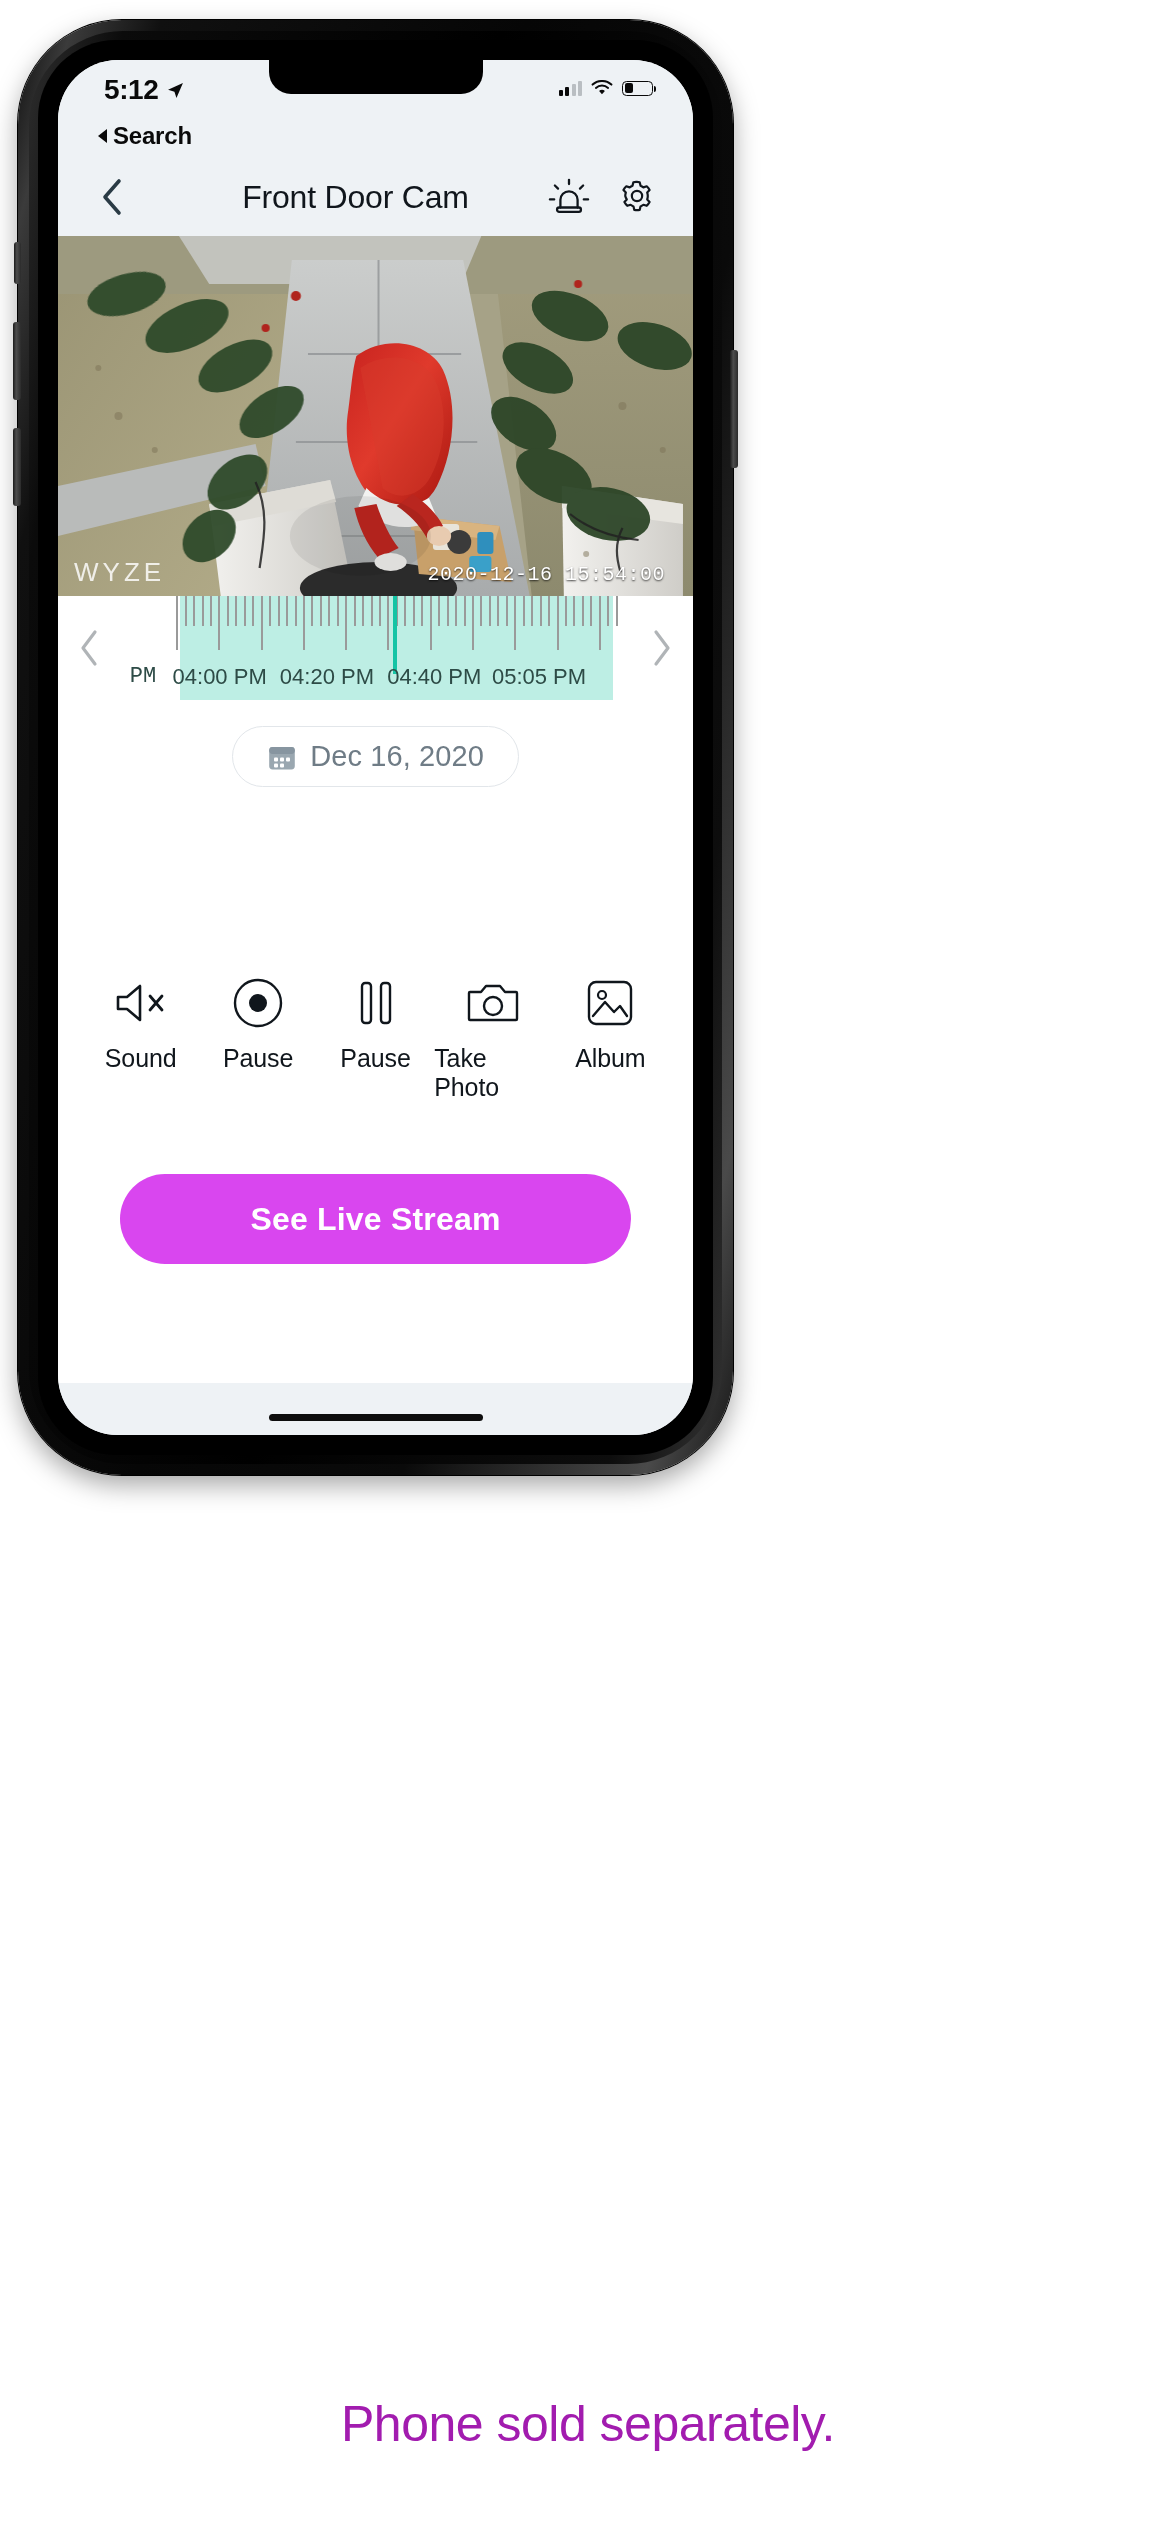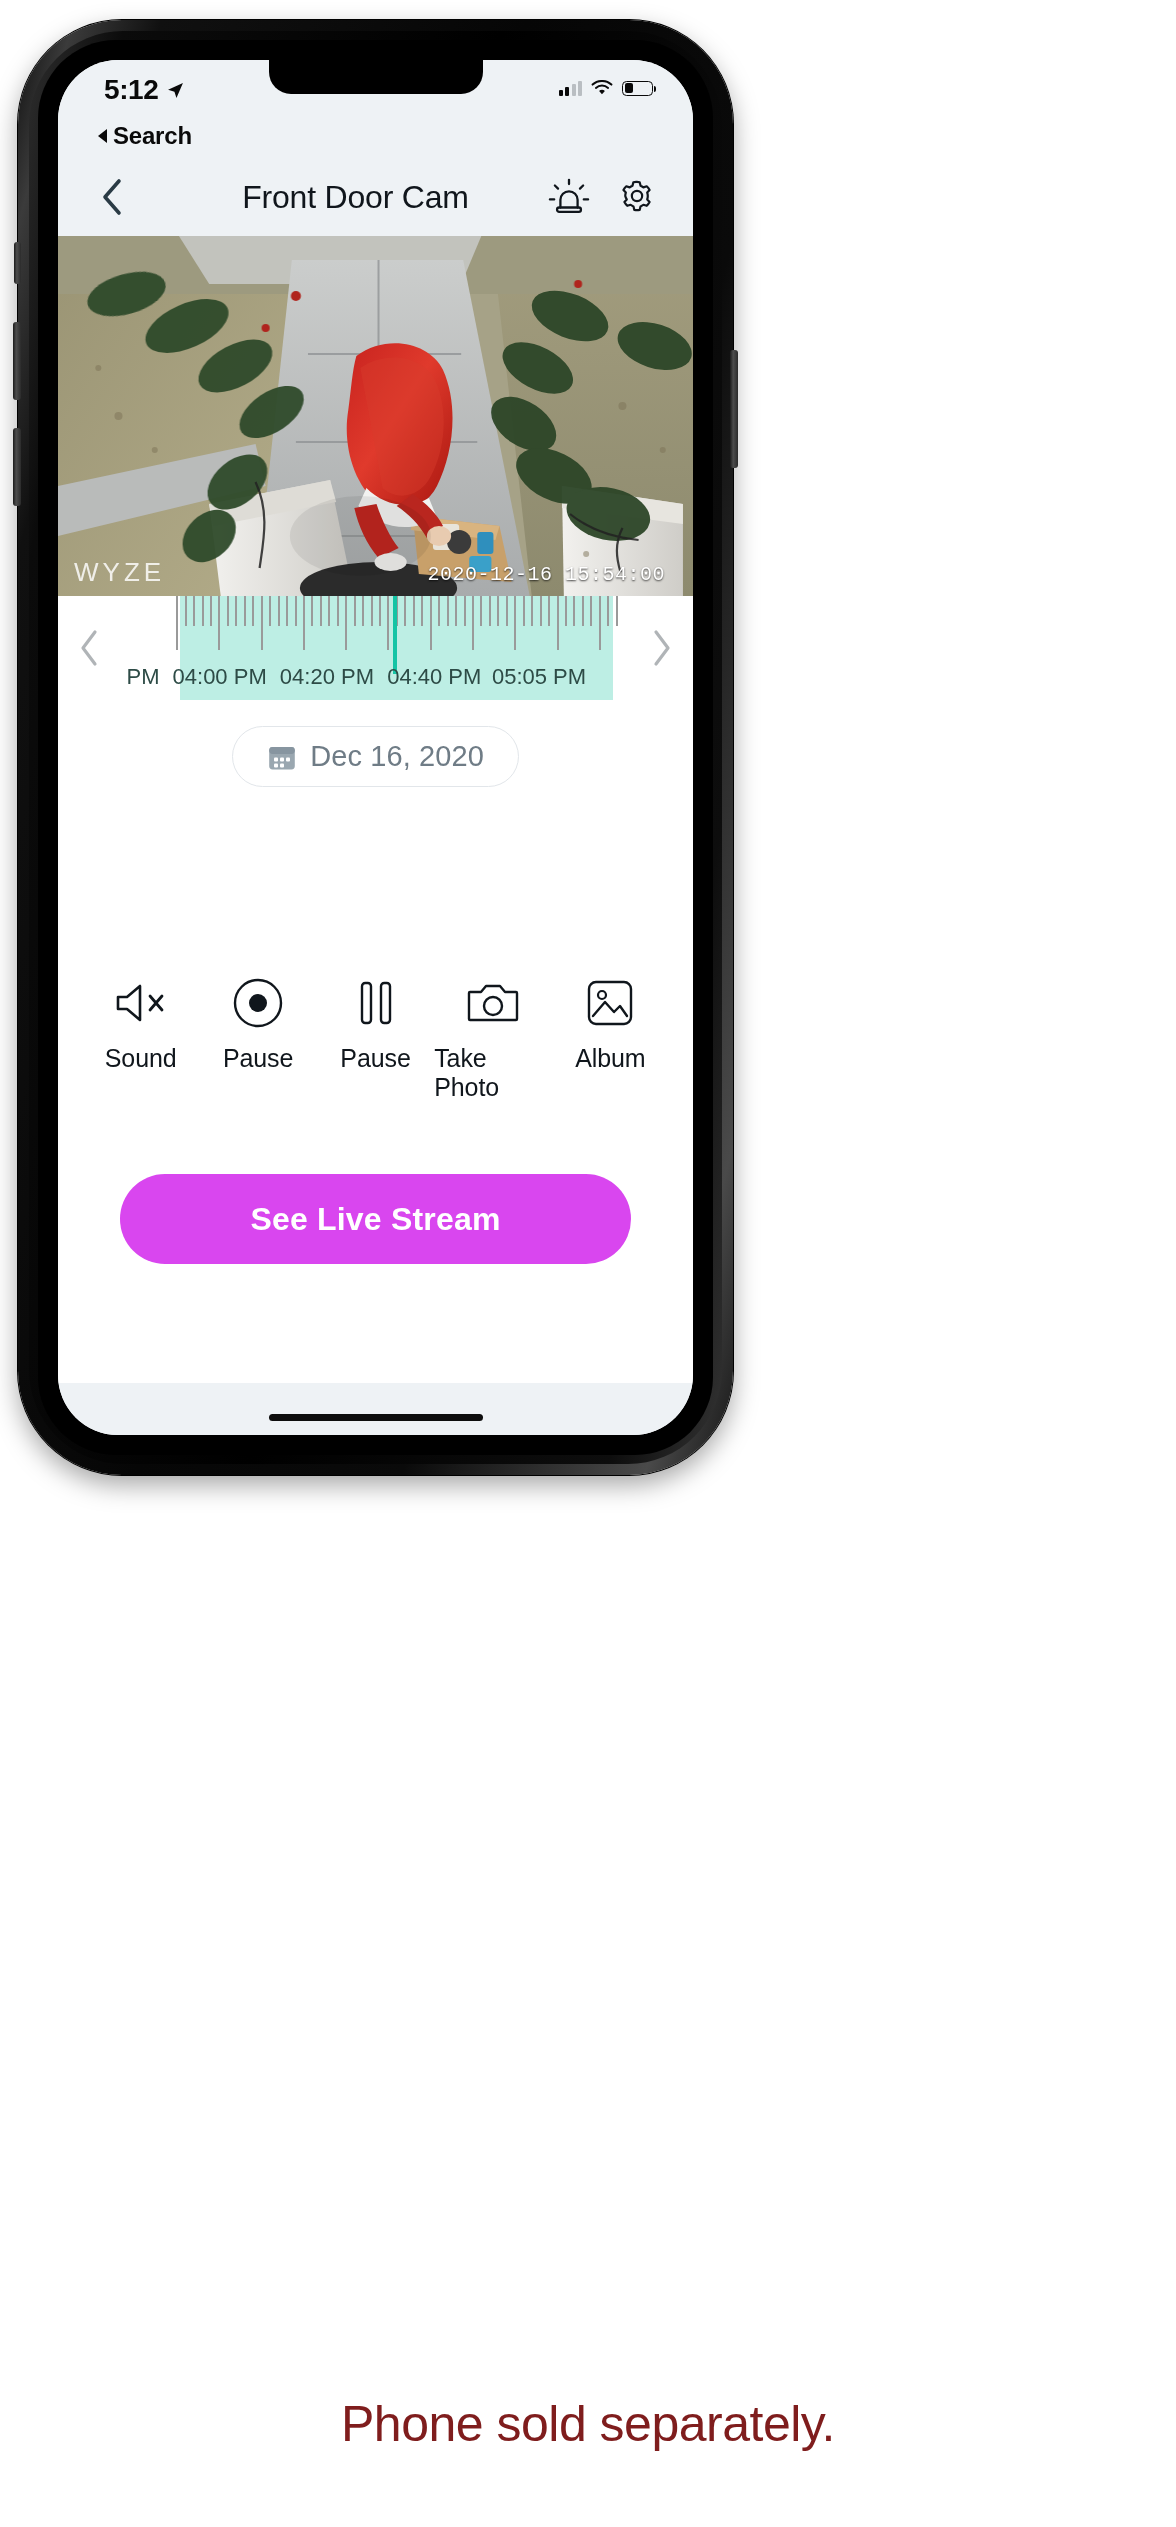--- a/index.html
+++ b/index.html
@@ -138,21 +138,21 @@
   }
   .bottom-fill { background:#fff; flex:1; }
   .home-area { background:#eef2f5; height:52px; position:relative; }
   .home-bar { position:absolute; left:50%; transform:translateX(-50%); bottom:14px;
               width:214px; height:7px; border-radius:4px; background:#0d0d0d; }
 
   .screen-col { display:flex; flex-direction:column; height:100%; }
 
   
   .caption { position:absolute; left:0; right:0; top:2395px; text-align:center;
-             font-size:50px; color:#7f1d1d; letter-spacing:-.5px; }
+             font-size:50px; color:#a21caf; letter-spacing:-.5px; }
 </style>
 </head>
 <body>
 
 <div id="page">
 
   <div class="device">
     <div class="device-inner"></div>
     <div class="device-bezel"></div>
 
@@ -405,21 +405,21 @@
                 <i style="left: 87.0769%; height: 30px; background: rgb(154, 154, 154);"></i>
                 <i style="left: 88.7308%; height: 30px; background: rgb(154, 154, 154);"></i>
                 <i style="left: 90.3846%; height: 30px; background: rgb(154, 154, 154);"></i>
                 <i style="left: 92.0385%; height: 30px; background: rgb(154, 154, 154);"></i>
                 <i style="left: 93.6923%; height: 54px; background: rgb(154, 154, 154);"></i>
                 <i style="left: 95.3462%; height: 30px; background: rgb(154, 154, 154);"></i>
                 <i style="left: 97%; height: 30px; background: rgb(154, 154, 154);"></i>
               </div>
             <div class="tl-play" id="tl-play" style="left: 53.5%; background: rgb(20, 196, 165);"></div>
             <div class="tl-labels" id="tl-labels">
-                <span style="left: 4.5%; color: rgb(45, 75, 70);">PM</span>
+                <span style="left: 4.5%; color: rgb(45, 75, 70); font-family: Liberation Mono, monospace;">PM</span>
                 <span style="left: 19.5%; color: rgb(45, 75, 70);">04:00 PM</span>
                 <span style="left: 40.5%; color: rgb(45, 75, 70);">04:20 PM</span>
                 <span style="left: 61.5%; color: rgb(45, 75, 70);">04:40 PM</span>
                 <span style="left: 82%; color: rgb(45, 75, 70);">05:05 PM</span>
               </div>
           </div>
 
           <div class="tl-arrow">
             <svg width="22" height="38" viewBox="0 0 22 38">
               <path d="M5 3l12 16L5 35" stroke="#b0b4b7" stroke-width="3.2" fill="none" stroke-linecap="round" stroke-linejoin="round"></path>

